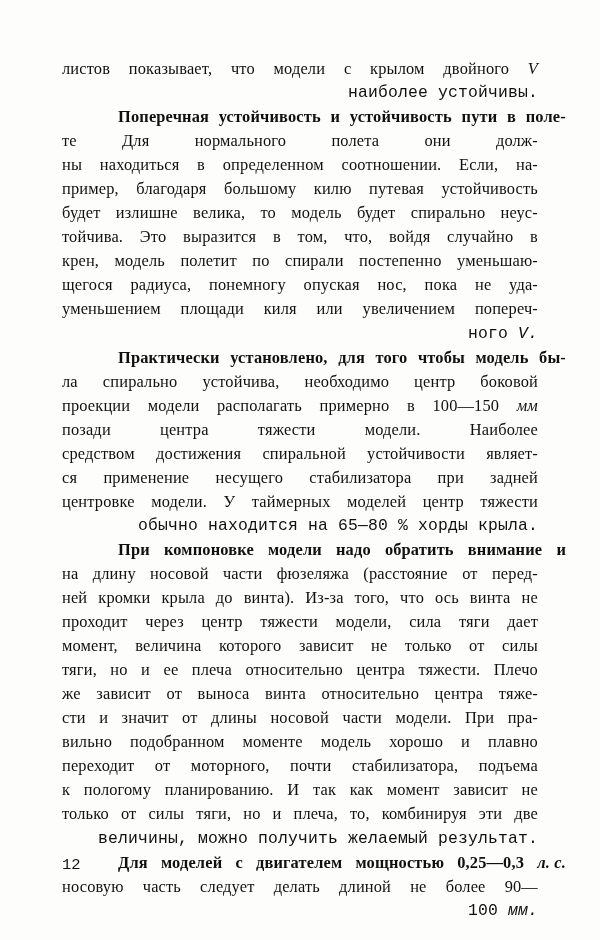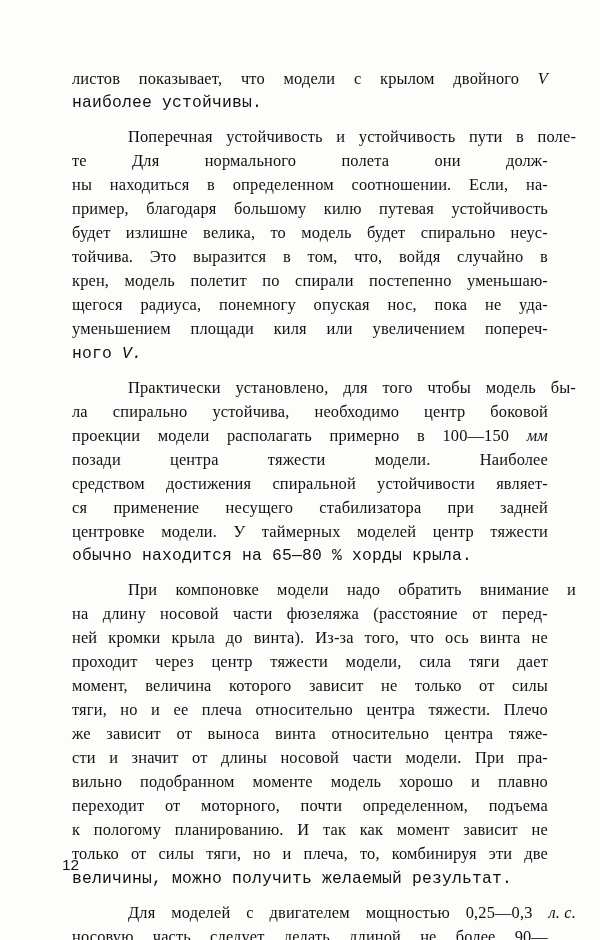--- a/index.html
+++ b/index.html
@@ -26,24 +26,25 @@
   }
 
   #text-column {
     position: absolute;
     left: 62px;
     top: 57px;
     width: 476px;
   }
 
   .para {
-    margin: 10px;
+    margin: 0;
     color: #111010;
     font-size: 16.4px;
     letter-spacing: 0.01em;
+    text-align: right;
   }
 
   
   .line {
     display: block;
     height: 24.05px;
     line-height: 24.05px;
     white-space: nowrap;
     overflow: visible;
   }
@@ -51,36 +52,36 @@
   
   .line.j {
     display: flex;
     justify-content: space-between;
     width: 476px;
   }
   .line.j > .w { white-space: pre; }
 
   
   .line.indent { padding-left: 28px; }
-  .line.j.indent { width: 448px; margin-left: 28px; }
+  .line.j.indent { width: 448px; margin-left: 28px; font-weight: bold; }
 
   
   .line.last { display: block; font-family: Liberation Mono, monospace; }
 
   .it {
     font-style: italic;
   }
 
   #page-number {
     position: absolute;
     left: 62px;
     top: 856px;
     font-size: 15.5px;
     color: #131212;
-    font-family: Liberation Sans, sans-serif;
+    font-family: Liberation Mono, monospace;
   }
 </style>
 </head>
 <body>
 
 <div id="page">
 
   <div id="text-column">
       <p class="para">
         <span class="line j">
@@ -333,21 +334,21 @@
           <span class="w">модель</span>
           <span class="w">хорошо</span>
           <span class="w">и</span>
           <span class="w">плавно</span>
         </span>
         <span class="line j">
           <span class="w">переходит</span>
           <span class="w">от</span>
           <span class="w">моторного,</span>
           <span class="w">почти</span>
-          <span class="w">определенном,</span>
+          <span class="w">стабилизатора,</span>
           <span class="w">подъема</span>
         </span>
         <span class="line j">
           <span class="w">к</span>
           <span class="w">пологому</span>
           <span class="w">планированию.</span>
           <span class="w">И</span>
           <span class="w">так</span>
           <span class="w">как</span>
           <span class="w">момент</span>

